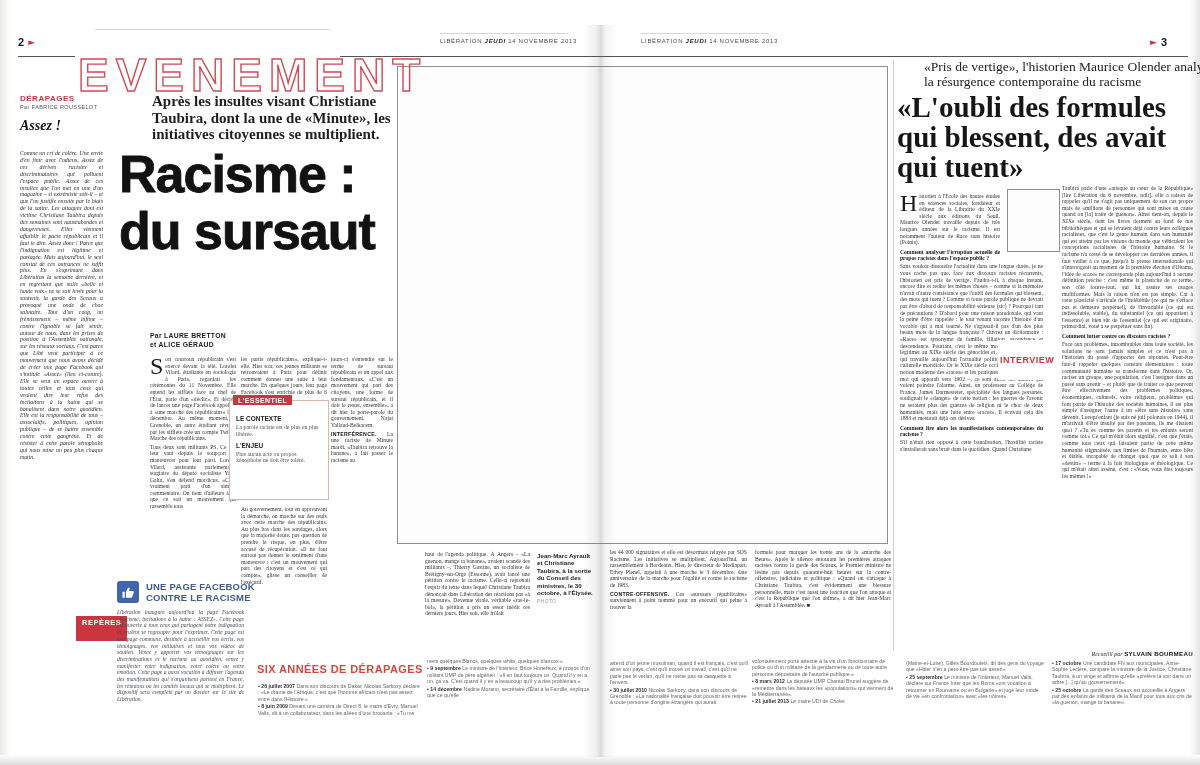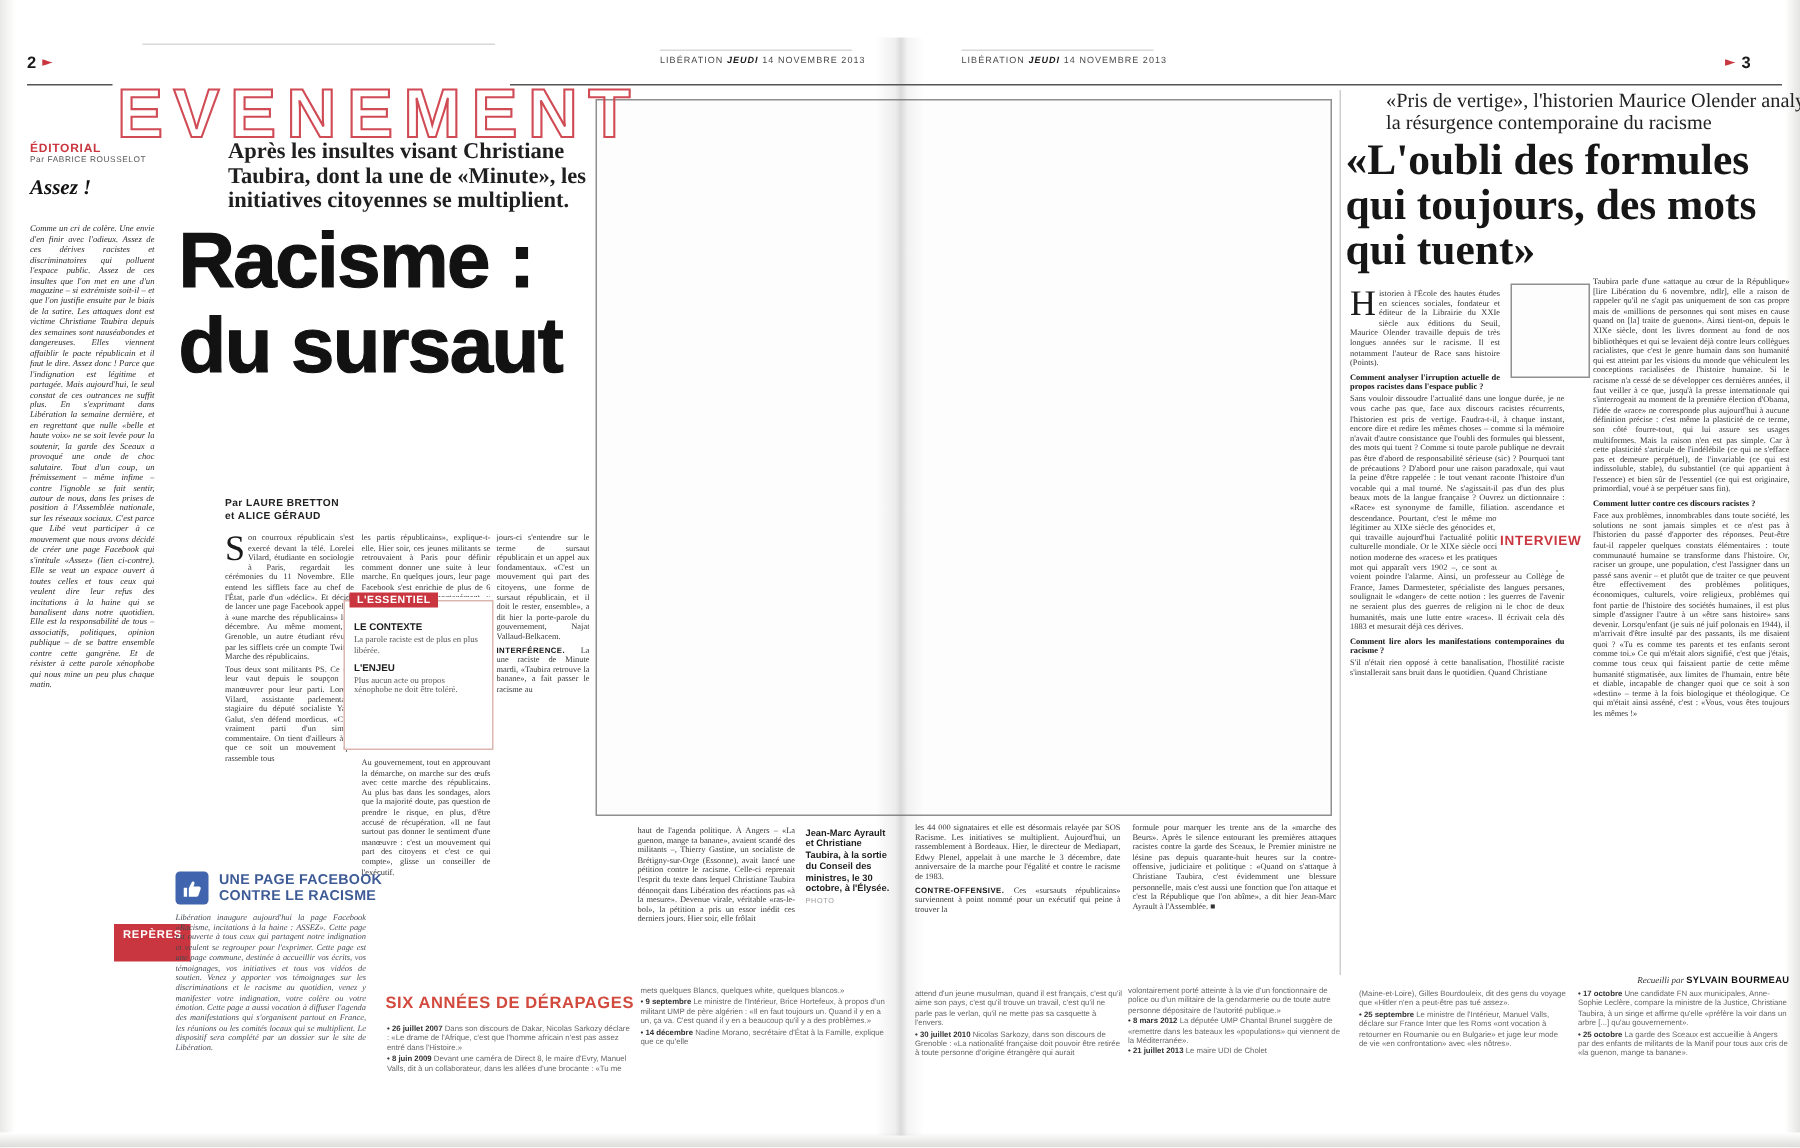--- a/index.html
+++ b/index.html
@@ -139,21 +139,21 @@
   <b>JEUDI</b>
   <span>14 NOVEMBRE 2013</span>
 </div>
 <div class="abs folio" style="left:1150px;">
   <span class="arrow">►</span>
   <span>3</span>
 </div>
 
 <div class="abs section-title">EVENEMENT</div>
 
-<div class="abs ed-kicker">ÉDITORIAL</div>
+<div class="abs ed-kicker">DÉRAPAGES</div>
 <div class="abs ed-byline">Par FABRICE ROUSSELOT</div>
 <div class="abs ed-title">Assez !</div>
 <div class="abs ed-body">Comme un cri de colère. Une envie d'en finir avec l'odieux. Assez de ces dérives racistes et discriminatoires qui polluent l'espace public. Assez de ces insultes que l'on met en une d'un magazine – si extrémiste soit-il – et que l'on justifie ensuite par le biais de la satire. Les attaques dont est victime Christiane Taubira depuis des semaines sont nauséabondes et dangereuses. Elles viennent affaiblir le pacte républicain et il faut le dire. Assez donc ! Parce que l'indignation est légitime et partagée. Mais aujourd'hui, le seul constat de ces outrances ne suffit plus. En s'exprimant dans Libération la semaine dernière, et en regrettant que nulle «belle et haute voix» ne se soit levée pour la soutenir, la garde des Sceaux a provoqué une onde de choc salutaire. Tout d'un coup, un frémissement – même infime – contre l'ignoble se fait sentir, autour de nous, dans les prises de position à l'Assemblée nationale, sur les réseaux sociaux. C'est parce que Libé veut participer à ce mouvement que nous avons décidé de créer une page Facebook qui s'intitule «Assez» (lien ci-contre). Elle se veut un espace ouvert à toutes celles et tous ceux qui veulent dire leur refus des incitations à la haine qui se banalisent dans notre quotidien. Elle est la responsabilité de tous – associatifs, politiques, opinion publique – de se battre ensemble contre cette gangrène. Et de résister à cette parole xénophobe qui nous mine un peu plus chaque matin.</div>
 <div class="abs badge-red">REPÈRES</div>
 
 <div class="abs standfirst">Après les insultes visant Christiane Taubira, dont la une de «Minute», les initiatives citoyennes se multiplient.</div>
 <div class="abs headline">
   <div>Racisme :</div>
   <div>du sursaut</div>
 </div>
@@ -238,21 +238,21 @@
     <p class="para"><span class="date">• 25 septembre </span>Le ministre de l'Intérieur, Manuel Valls, déclare sur France Inter que les Roms «ont vocation à retourner en Roumanie ou en Bulgarie» et juge leur mode de vie «en confrontation» avec «les nôtres».</p>
   </div>
 <div class="tl-col tl-f">
     <p class="para"><span class="date">• 17 octobre </span>Une candidate FN aux municipales, Anne-Sophie Leclère, compare la ministre de la Justice, Christiane Taubira, à un singe et affirme qu'elle «préfère la voir dans un arbre [...] qu'au gouvernement».</p>
     <p class="para"><span class="date">• 25 octobre </span>La garde des Sceaux est accueillie à Angers par des enfants de militants de la Manif pour tous aux cris de «la guenon, mange ta banane».</p>
   </div>
 
 <div class="abs iv-standfirst">«Pris de vertige», l'historien Maurice Olender analyse la résurgence contemporaine du racisme</div>
 <div class="abs iv-headline">
   <div>«L'oubli des formules</div>
-  <div>qui toujours, des mots</div>
+  <div>qui blessent, des avait</div>
   <div>qui tuent»</div>
 </div>
 <div class="abs iv-label">INTERVIEW</div>
 <div class="col col-i1">
   <span class="photo-spacer"></span>
 <p class="para"><span class="dropcap">H</span>istorien à l'École des hautes études en sciences sociales, fondateur et éditeur de la Librairie du XXIe siècle aux éditions du Seuil, Maurice Olender travaille depuis de très longues années sur le racisme. Il est notamment l'auteur de Race sans histoire (Points).</p>
     <p class="para q">Comment analyser l'irruption actuelle de propos racistes dans l'espace public ?</p>
     <p class="para">Sans vouloir dissoudre l'actualité dans une longue durée, je ne vous cache pas que, face aux discours racistes récurrents, l'historien est pris de vertige. Faudra-t-il, à chaque instant, encore dire et redire les mêmes choses – comme si la mémoire n'avait d'autre consistance que l'oubli des formules qui blessent, des mots qui tuent ? Comme si toute parole publique ne devrait pas être d'abord de responsabilité sérieuse (sic) ? Pourquoi tant de précautions ? D'abord pour une raison paradoxale, qui vaut la peine d'être rappelée : le tout venant raconte l'histoire d'un vocable qui a mal tourné. Ne s'agissait-il pas d'un des plus beaux mots de la langue française ? Ouvrez un dictionnaire : «Race» est synonyme de famille, filiation, ascendance et descendance. Pourtant, c'est le même mot qui a contribué à légitimer au XIXe siècle des génocides et, de façon différente, qui travaille aujourd'hui l'actualité politique, économique et culturelle mondiale. Or le XIXe siècle occidental, qui a créé la notion moderne des «races» et les pratiques de «racismes» – un mot qui apparaît vers 1902 –, ce sont aussi des années qui voient poindre l'alarme. Ainsi, un professeur au Collège de France, James Darmesteter, spécialiste des langues persanes, soulignait le «danger» de cette notion : les guerres de l'avenir ne seraient plus des guerres de religion ni le choc de deux humanités, mais une lutte entre «races». Il écrivait cela dès 1883 et mesurait déjà ces dérives.</p>
     <p class="para q">Comment lire alors les manifestations contemporaines du racisme ?</p>
     <p class="para">S'il n'était rien opposé à cette banalisation, l'hostilité raciste s'installerait sans bruit dans le quotidien. Quand Christiane</p>

